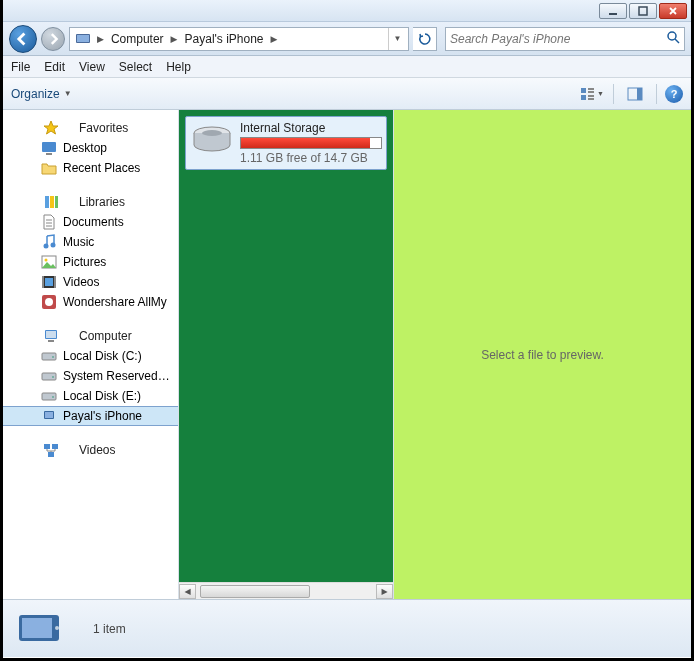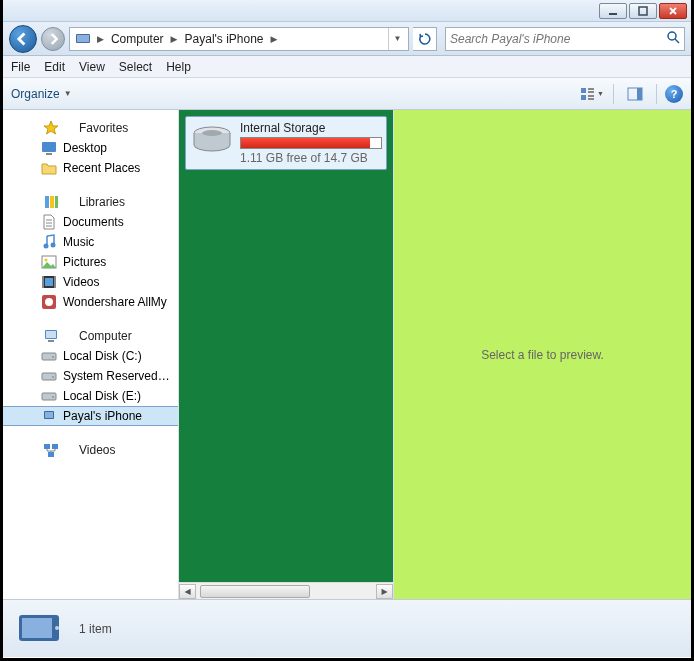--- a/index.html
+++ b/index.html
@@ -65,21 +65,21 @@
 .storage-text { color: #666; font-size: 12px; }
 .hscroll { height: 17px; background: #f0f0f0; border-top: 1px solid #ddd; display: flex; align-items: center; }
 .hscroll-btn { width: 17px; height: 15px; background: linear-gradient(#fdfdfd,#e0e0e0); border: 1px solid #bbb; display: flex; align-items: center; justify-content: center; font-size: 8px; color: #555; }
 .hscroll-track { flex: 1; height: 15px; position: relative; }
 .hscroll-thumb { position: absolute; left: 4px; width: 110px; height: 13px; top: 1px; background: linear-gradient(#f5f5f5,#d8d8d8); border: 1px solid #aaa; border-radius: 2px; }
 
 
 .preview { flex: 1; background: #bef264; border-left: 1px solid #d8e0e8; display: flex; align-items: center; justify-content: center; color: #666; }
 
 
-.statusbar { height: 58px; background: linear-gradient(to bottom, #f0f5fb, #dde8f3); border-top: 1px solid #c0cdd9; display: flex; align-items: center; padding: 0 12px; gap: 16px; }
+.statusbar { height: 58px; background: linear-gradient(to bottom, #f0f5fb, #dde8f3); border-top: 1px solid #c0cdd9; display: flex; align-items: center; padding: 0 12px; gap: 30px; }
 .status-icon { width: 48px; height: 36px; }
 .status-text { color: #444; }
 
 
 .ico-star { fill: #f5c518; stroke: #c89a10; }
 .ico-folder { fill: #f7d774; stroke: #c8a030; }
 </style>
 </head>
 <body>
 

